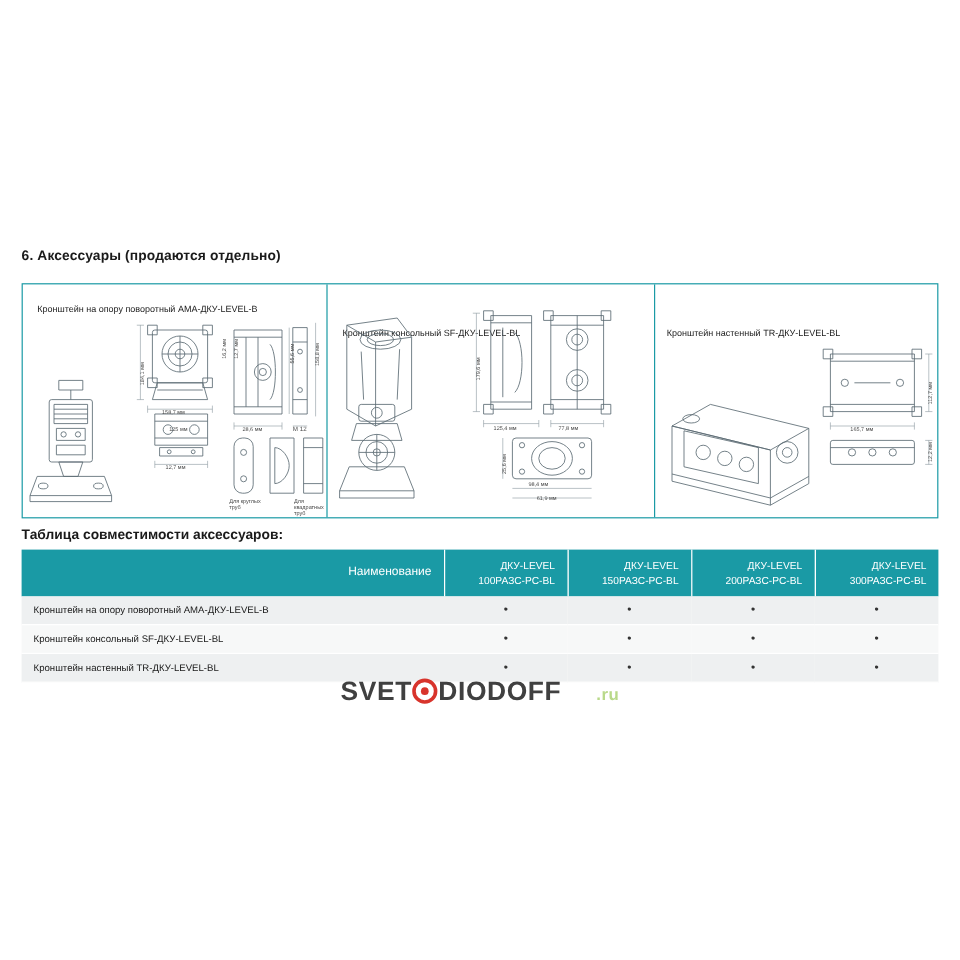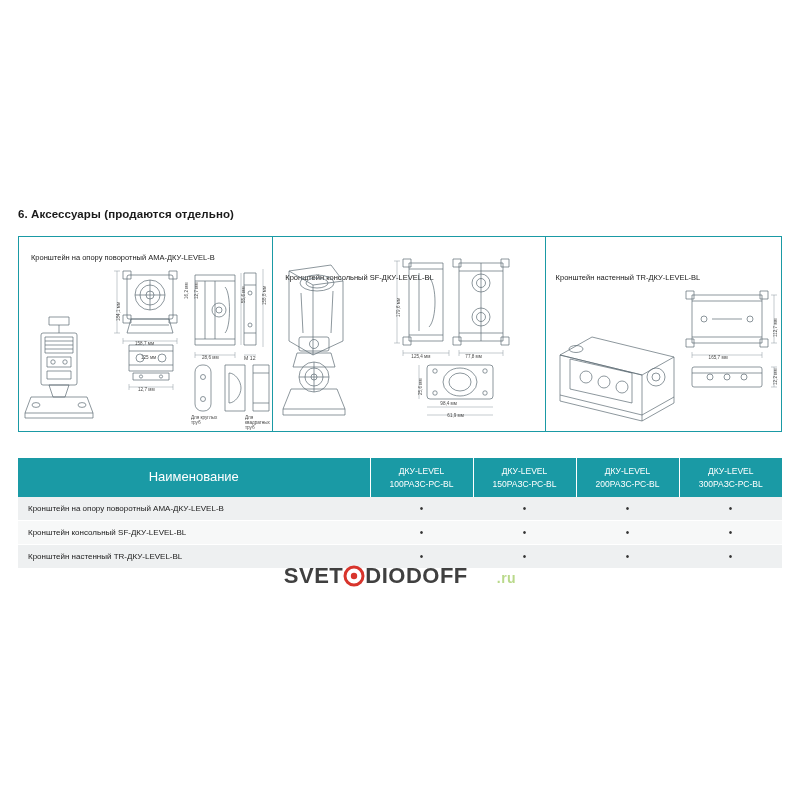--- a/index.html
+++ b/index.html
@@ -80,23 +80,23 @@
     position: absolute;
     left: 18px;
     top: 458px;
     width: 764px;
     border-collapse: collapse;
     table-layout: fixed;
   }
   table.compat th {
     background: #1a9aa5;
     color: #ffffff;
-    font-size: 13px;
+    font-size: 10px;
     font-weight: normal;
-    text-align: center;
+    text-align: right;
     padding: 7px 10px;
     vertical-align: middle;
     border-right: 1px solid #ffffff;
     line-height: 12.5px;
   }
   table.compat th.prod {
     font-size: 8.5px;
   }
   table.compat th:last-child { border-right: none; }
   table.compat td {
@@ -366,20 +366,21 @@
           <line x1="225" y1="150" x2="231" y2="150"></line>
         </g>
       </svg>
 
       <div class="dim v" style="left:227px; top:100px;">112,7 мм</div>
       <div class="dim" style="left:163px; top:118px;">165,7 мм</div>
       <div class="dim v" style="left:227px; top:148px;">12,2 мм</div>
     </div>
   </div>
 
+  <div class="table-title">Таблица совместимости аксессуаров:</div>
 
   <table class="compat">
     <colgroup>
       <col style="width:352px">
       <col style="width:103px">
       <col style="width:103px">
       <col style="width:103px">
       <col style="width:103px">
     </colgroup>
     <thead>

